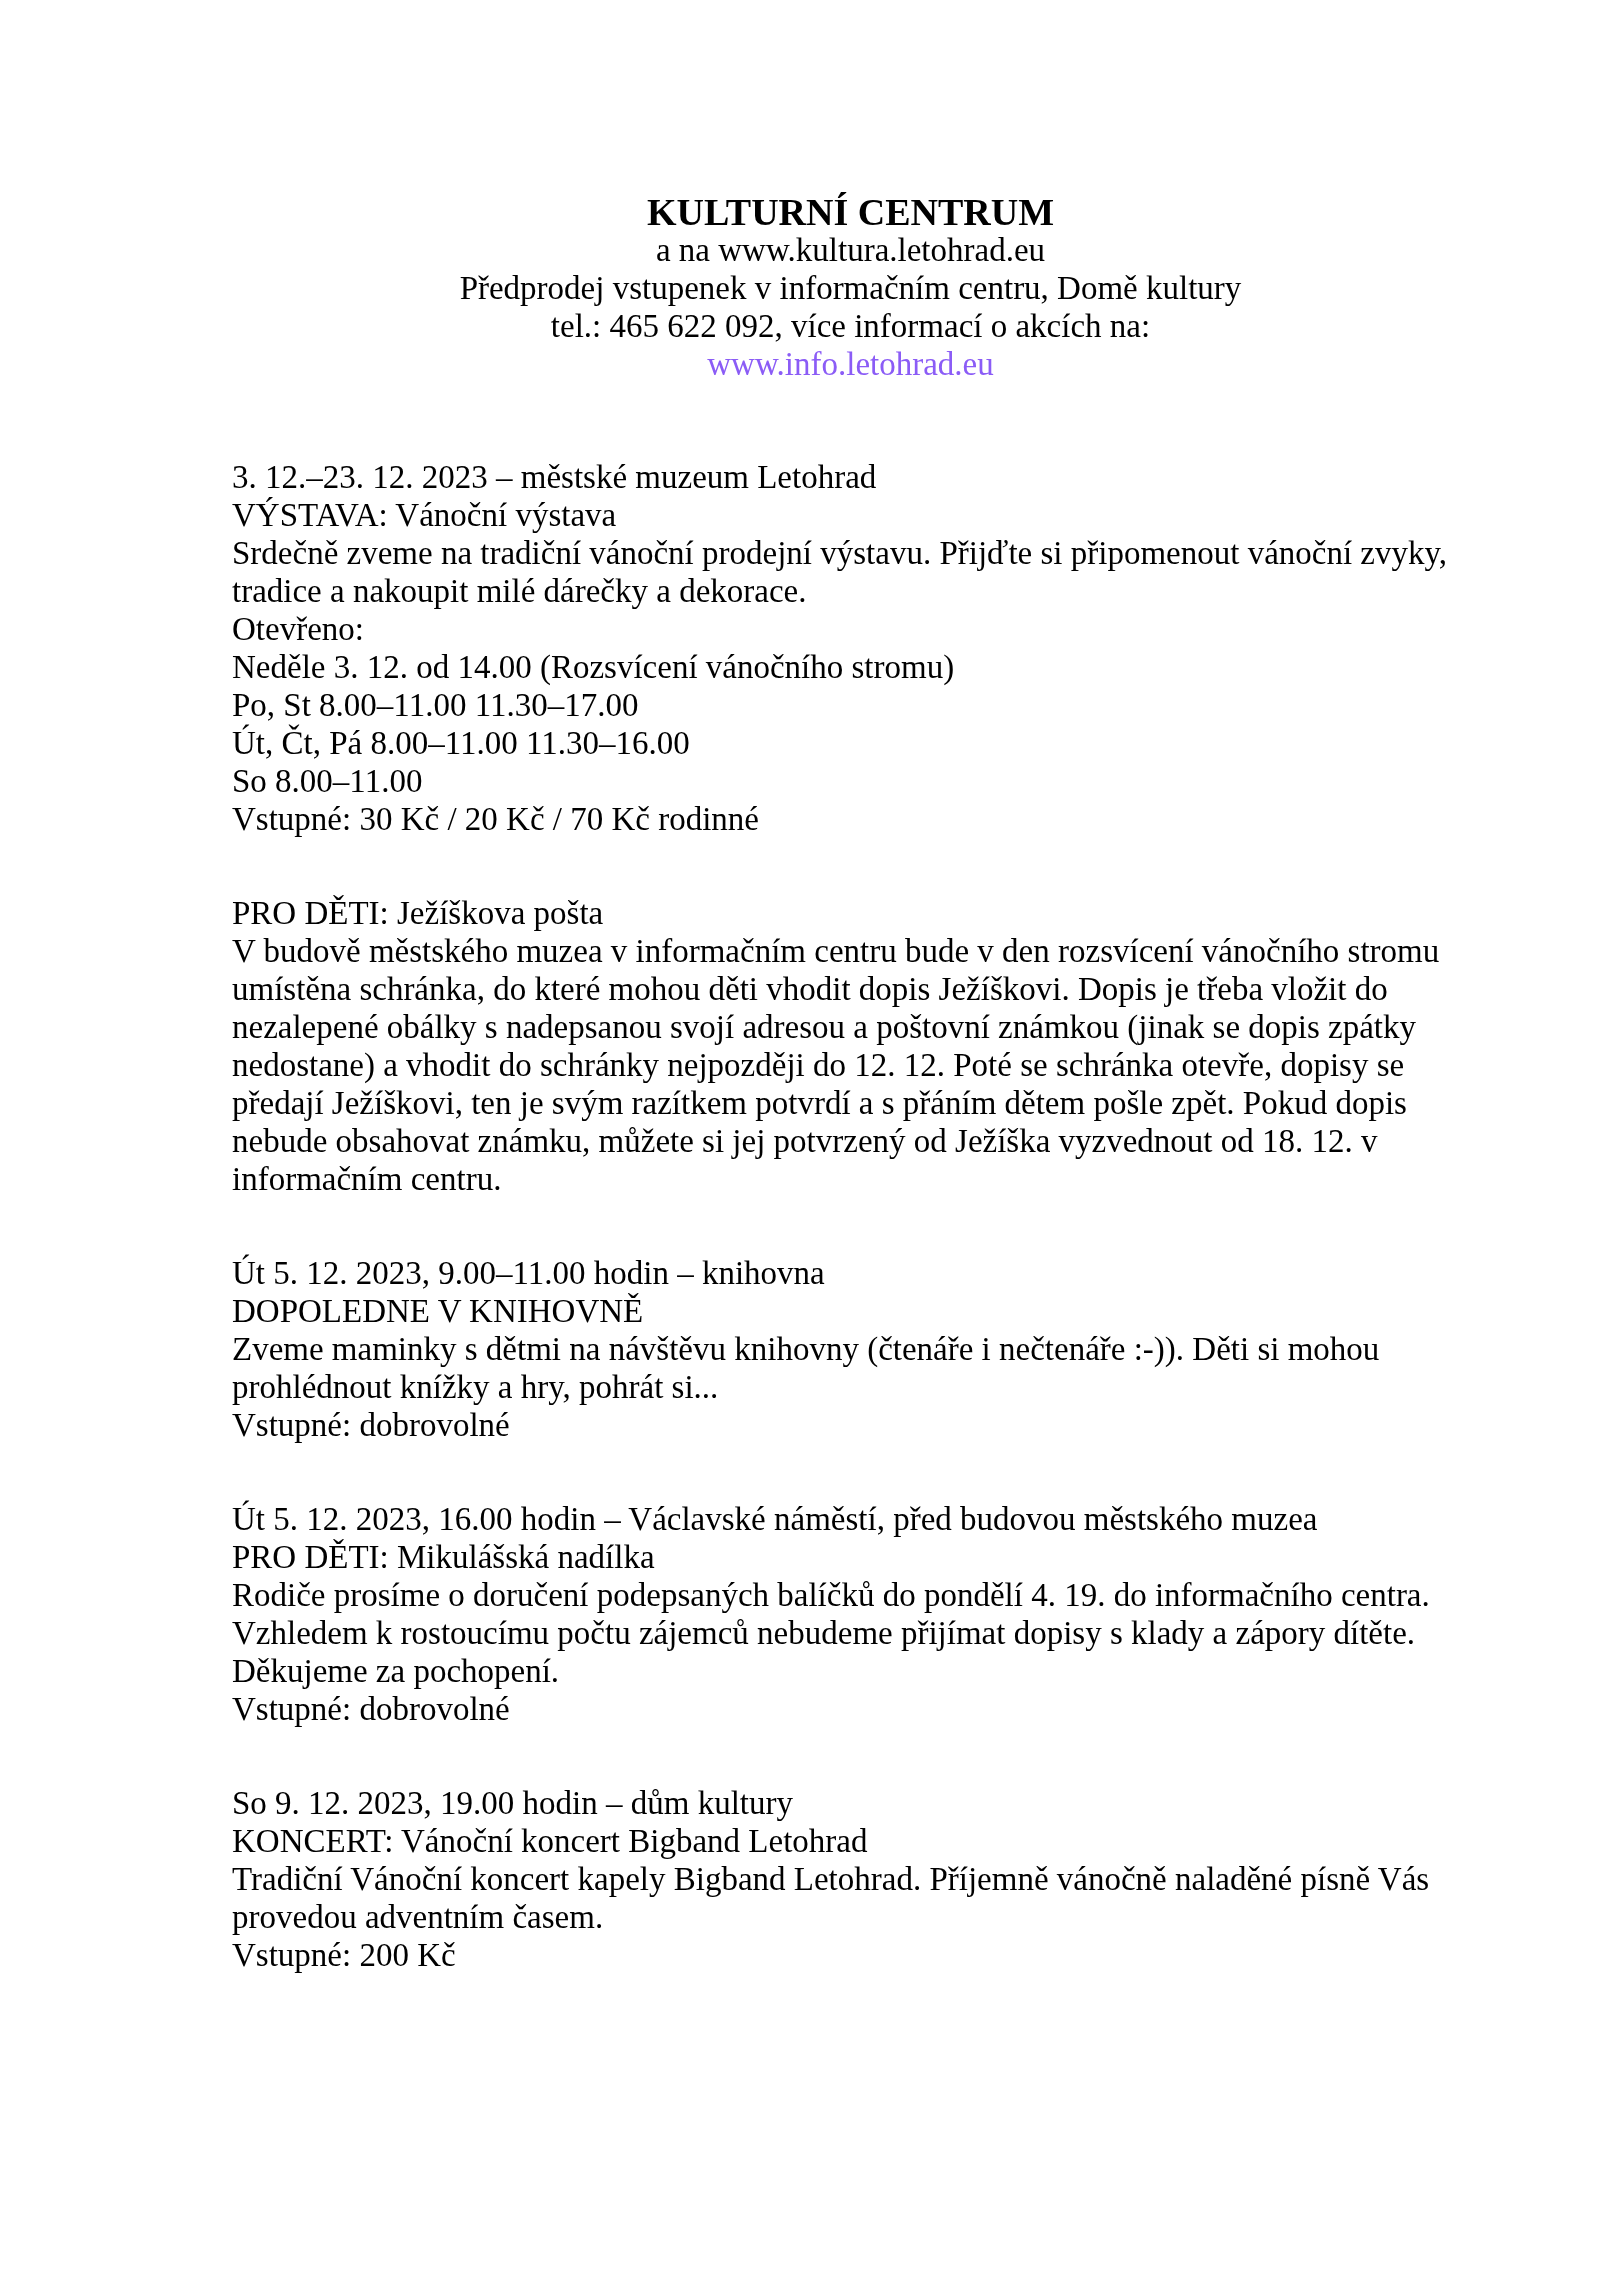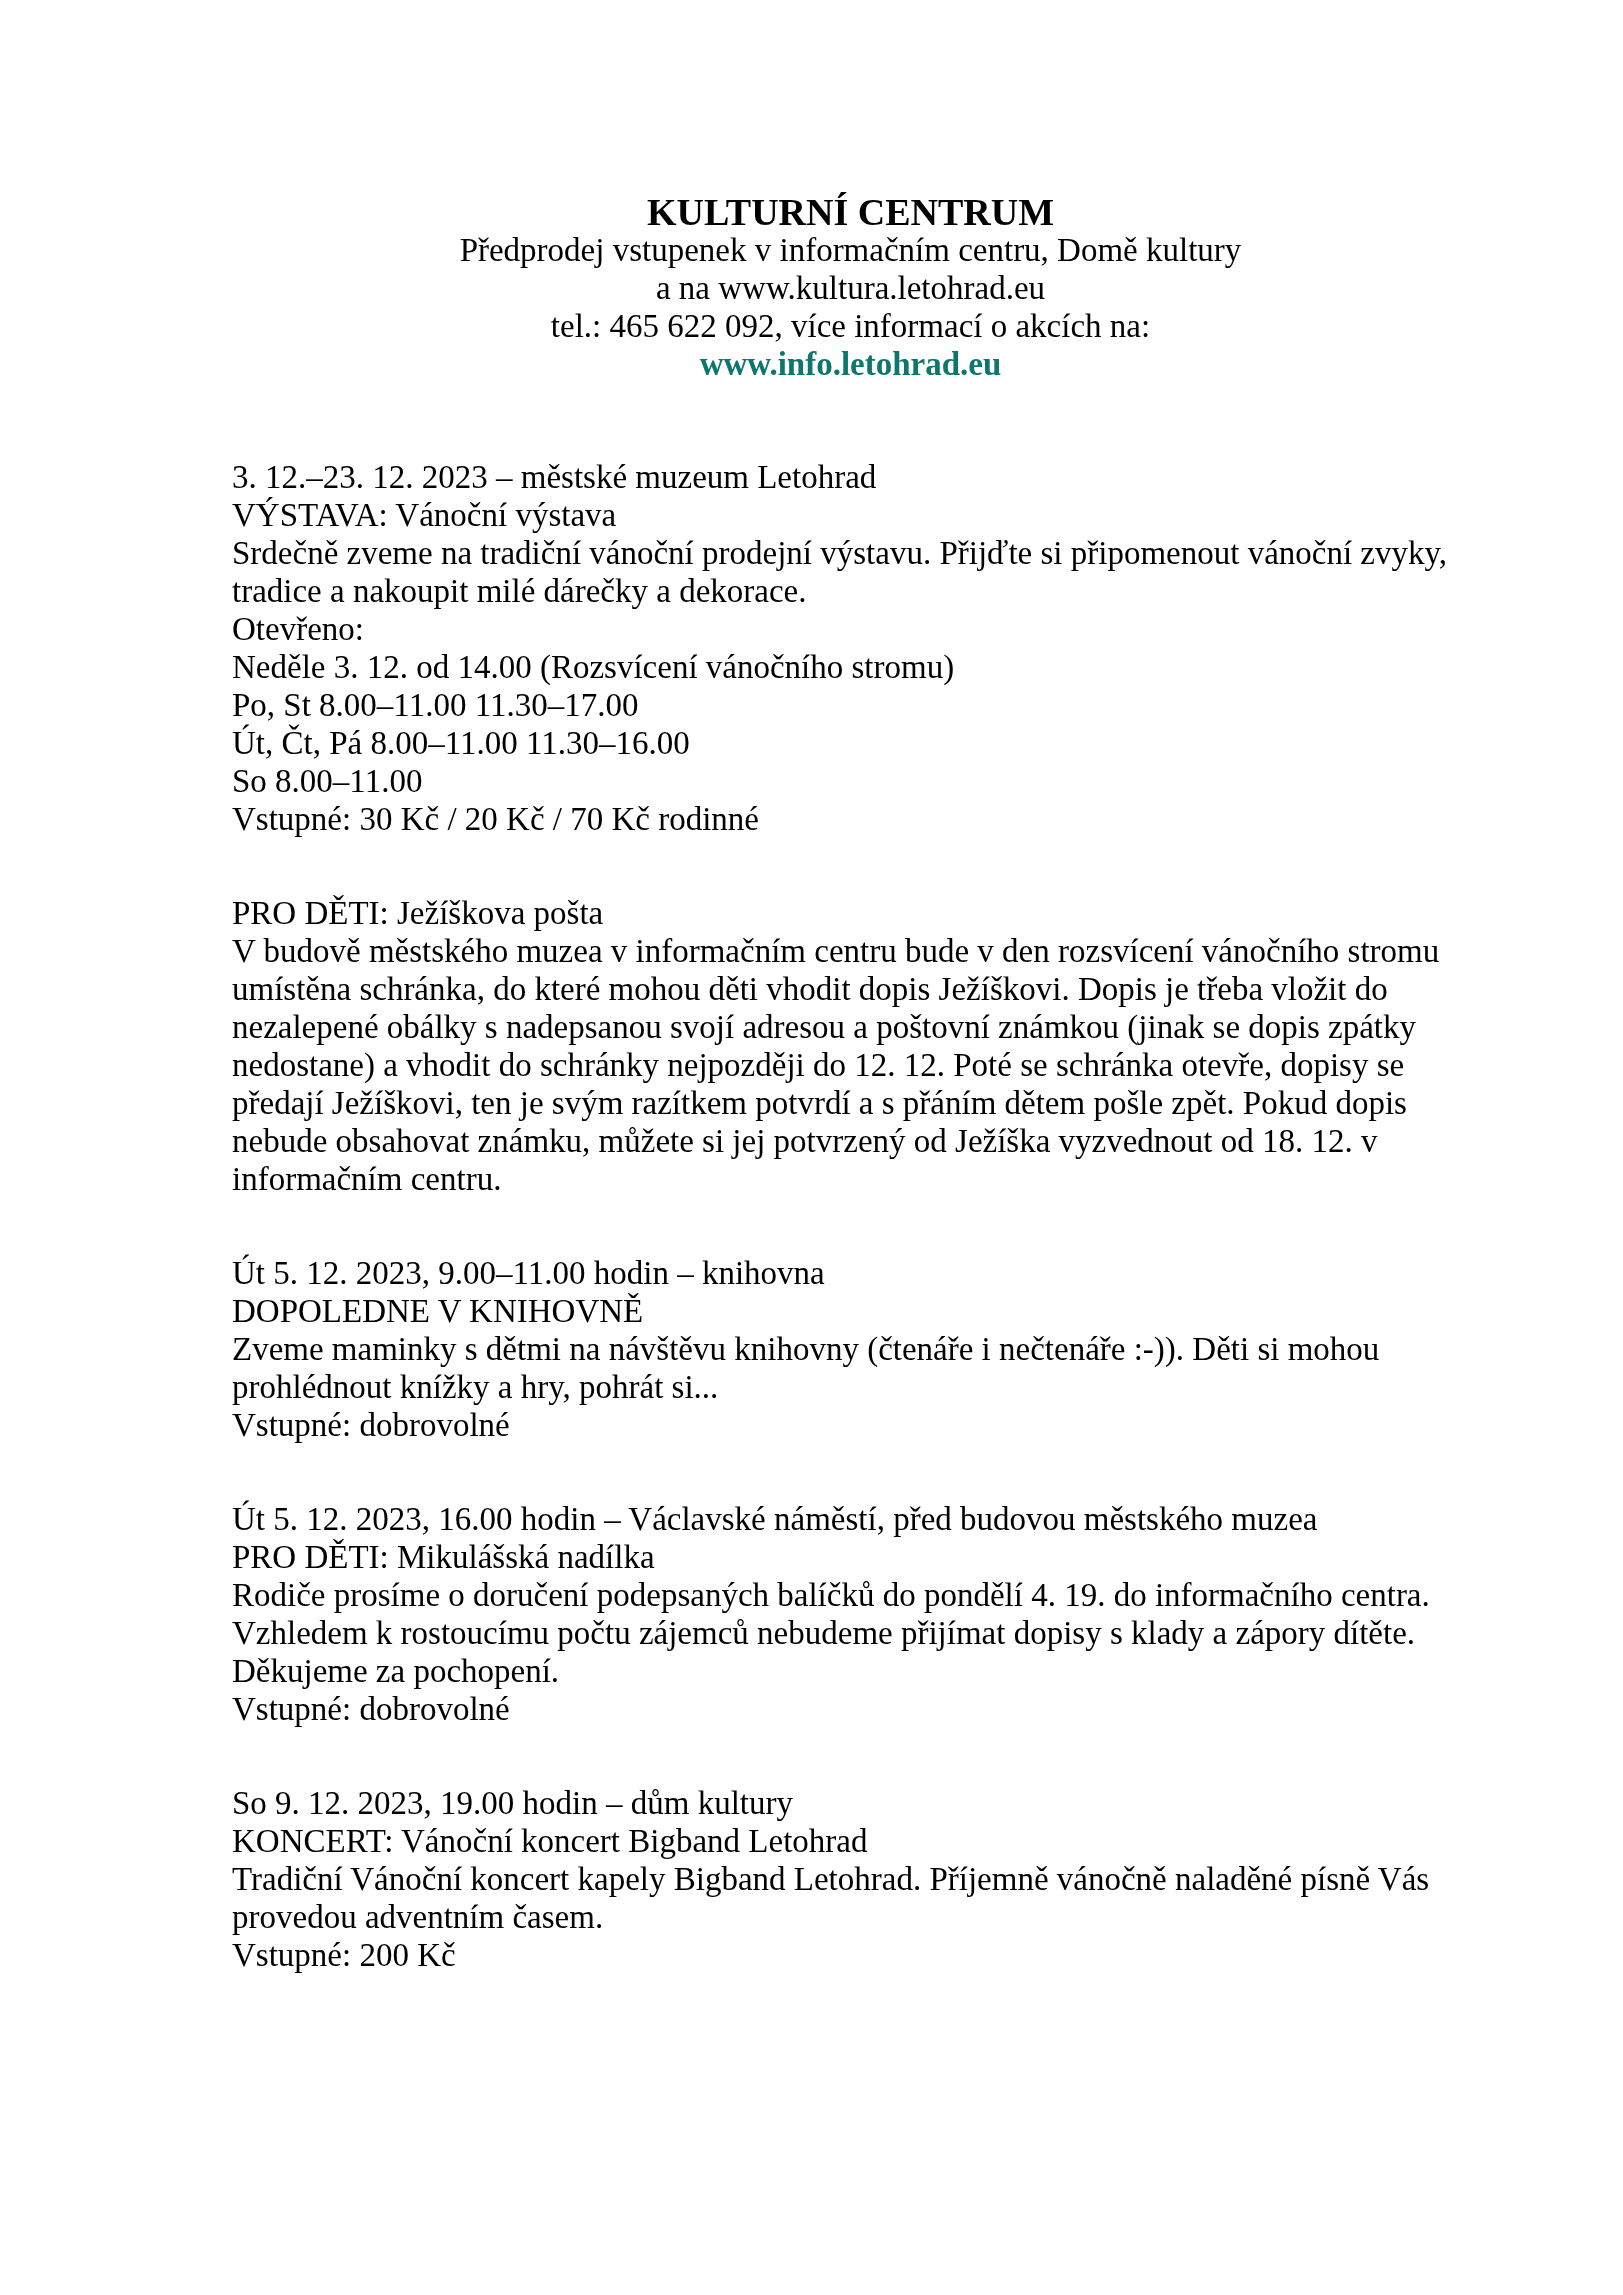--- a/index.html
+++ b/index.html
@@ -27,42 +27,42 @@
   .doc-header {
     text-align: center;
   }
   .doc-header .title {
     font-size: 38px;
     line-height: 38px;
     font-weight: bold;
   }
   .underline { }
   .red-link {
-    color: #0f766e;
-    font-weight: bold;
+    color: #8b5cf6;
+    font-weight: normal;
   }
   .event {
     margin-top: 56px;
   }
   .event.first-event {
     margin-top: 75px;
   }
   .event-title { font-weight: normal; }
   .event-body { white-space: pre; }
   .date-line { white-space: pre; }
 </style>
 </head>
 <body>
 
 <div class="page">
 
   <header class="doc-header">
     <div class="title">KULTURNÍ CENTRUM</div>
+    <div>a na www.kultura.letohrad.eu</div>
     <div>Předprodej vstupenek v informačním centru, Domě kultury</div>
-    <div>a na www.kultura.letohrad.eu</div>
     <div><span>tel.: 465 622 092, </span><span class="underline">více informací o akcích na</span><span>:</span></div>
     <div class="red-link">www.info.letohrad.eu</div>
   </header>
 
   <section class="event first-event">
     <div class="date-line">3. 12.–23. 12. 2023 – městské muzeum Letohrad</div>
     <div class="event-title">VÝSTAVA: Vánoční výstava</div>
     <div class="event-body">Srdečně zveme na tradiční vánoční prodejní výstavu. Přijďte si připomenout vánoční zvyky,
 tradice a nakoupit milé dárečky a dekorace.
 Otevřeno:

